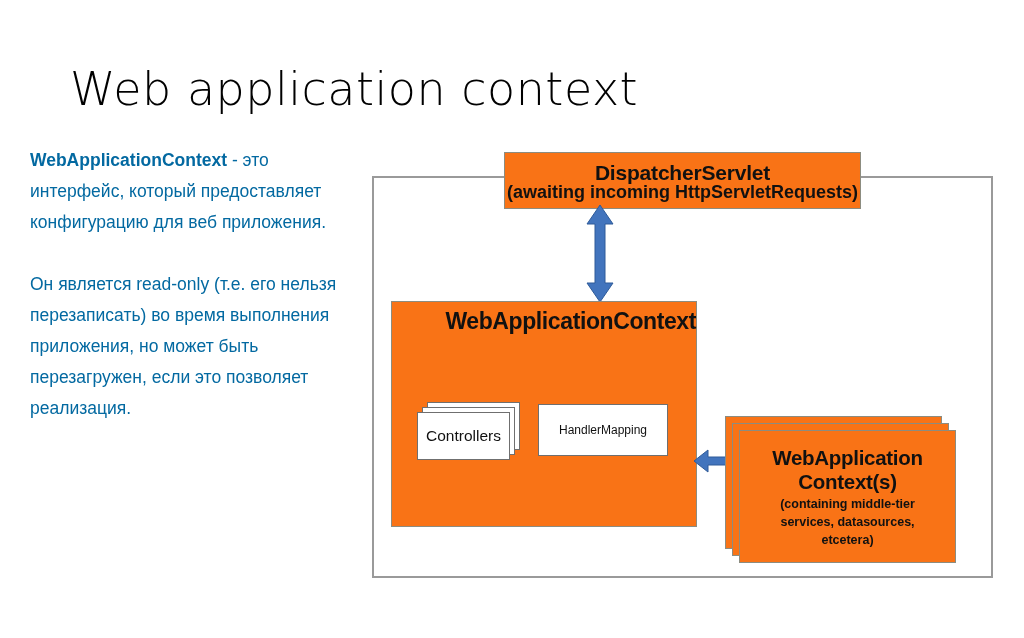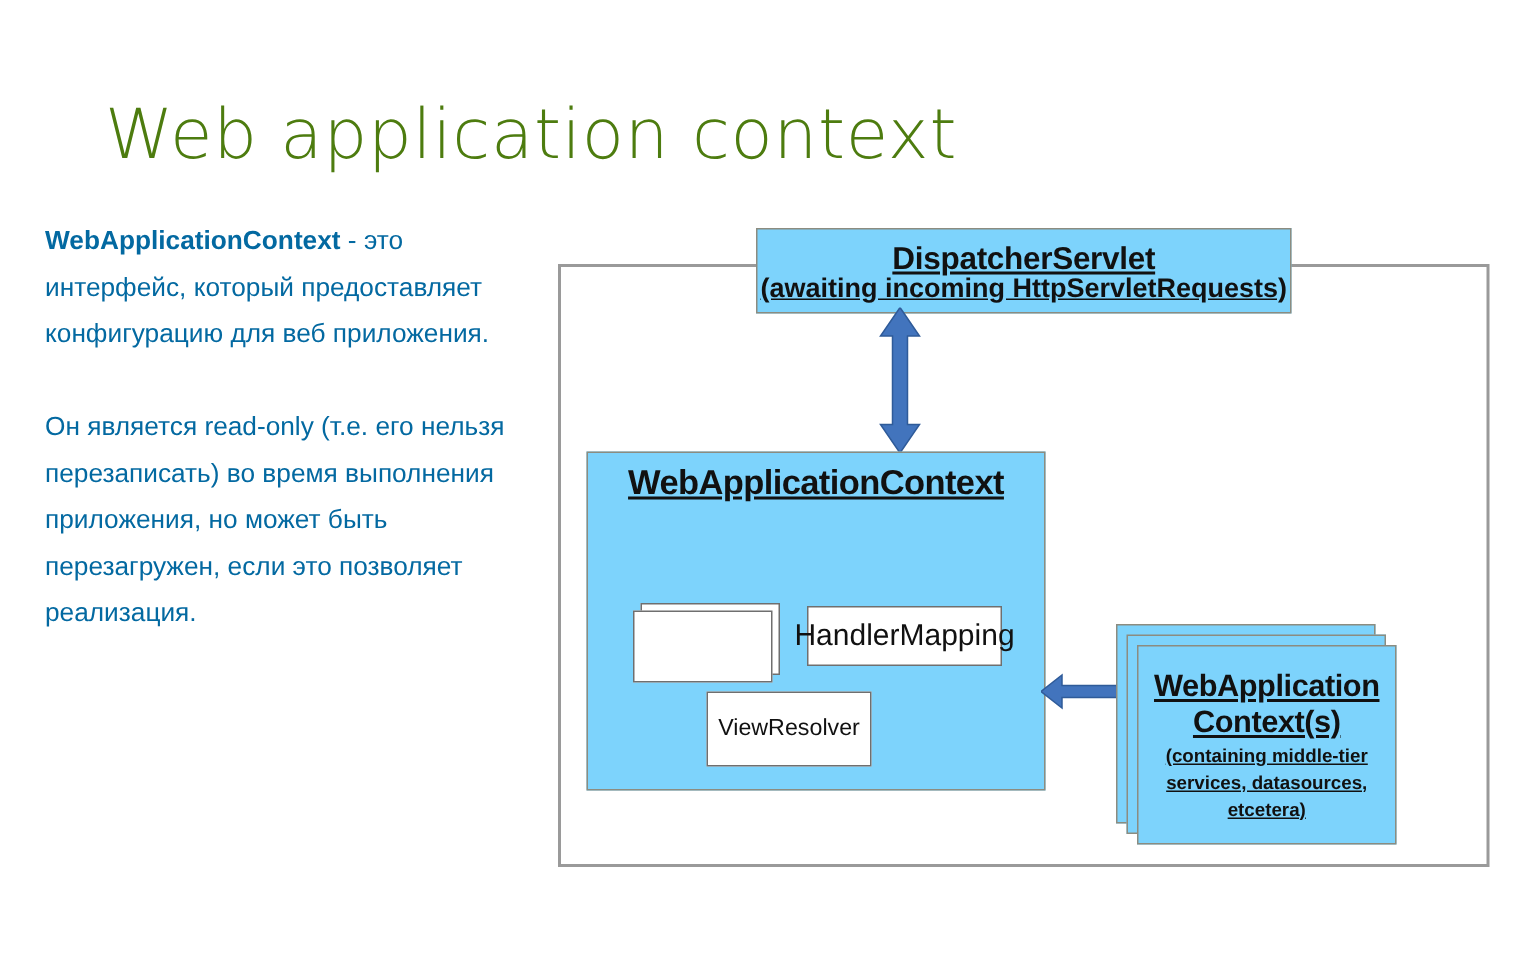--- a/index.html
+++ b/index.html
@@ -18,21 +18,21 @@
   }
 
   
   #slide-title {
     position: absolute;
     left: 70px;
     top: 62px;
     font-size: 46px;
     font-weight: 300;
     letter-spacing: 0.5px;
-    color: #4d7c0f;
+    color: #000000;
     white-space: nowrap;
     font-family: "DejaVu Sans", "Liberation Sans", sans-serif;
     -webkit-font-smoothing: antialiased;
   }
 
   
   #text-column {
     position: absolute;
     left: 30px;
     top: 145px;
@@ -64,26 +64,25 @@
     width: 621px;
     height: 402px;
     border: 2px solid #9a9a9a;
     box-sizing: border-box;
     background: transparent;
   }
 
   
   .node-green {
     position: absolute;
-    background: #7dd3fc;
+    background: #f97316;
     border: 1.6px solid #8c8c80;
     box-sizing: border-box;
-    text-align: center;
+    text-align: right;
     color: #111111;
-    text-decoration: underline;
   }
   .node-white {
     position: absolute;
     background: #ffffff;
     border: 1.4px solid #6f6f6f;
     box-sizing: border-box;
     text-align: center;
     color: #111111;
     display: flex;
     align-items: center;
@@ -133,22 +132,22 @@
     font-weight: bold;
     line-height: 15px;
     margin-top: 1px;
   }
 
   
   #handler-mapping {
     left: 538px;
     top: 404px;
     width: 130px;
-    height: 40px;
-    font-size: 20px;
+    height: 52px;
+    font-size: 12px;
     font-weight: normal;
   }
   #view-resolver {
     left: 471px;
     top: 461px;
     width: 110px;
     height: 50px;
     font-size: 15.5px;
     z-index: 4;
   }
@@ -158,23 +157,23 @@
     top: 412px;
     width: 93px;
     height: 48px;
   }
   #controllers-back  { transform: translate(10px, -10px); z-index: 1; }
   #controllers-mid   { transform: translate(5px, -5px);  z-index: 2; }
   #controllers-front { z-index: 3; font-size: 15.5px; }
 
   
   .wacs-layer {
-    left: 758px;
+    left: 739px;
     top: 430px;
-    width: 173px;
+    width: 217px;
     height: 133px;
   }
   #wacs-back  { transform: translate(-14px, -14px); z-index: 1; }
   #wacs-mid   { transform: translate(-7px, -7px);   z-index: 2; }
   #wacs-front {
     z-index: 3;
     display: flex;
     flex-direction: column;
     align-items: center;
     justify-content: center;
@@ -219,28 +218,28 @@
   <svg id="arrow-vertical" class="arrow-svg" width="32" height="97" viewBox="0 0 32 97">
     <polygon points="16,0 29,19 21,19 21,78 29,78 16,97 3,78 11,78 11,19 3,19" fill="#4274bd" stroke="#2f5b99" stroke-width="1"></polygon>
   </svg>
 
   <div id="web-application-context" class="node-green">
     <div class="node-title">WebApplicationContext</div>
   </div>
 
   <div id="controllers-back" class="node-white controllers-layer"></div>
   <div id="controllers-mid" class="node-white controllers-layer"></div>
+  <div id="controllers-front" class="node-white controllers-layer">
+    <span>Controllers</span>
+  </div>
 
   <div id="handler-mapping" class="node-white">
     <span>HandlerMapping</span>
   </div>
 
-  <div id="view-resolver" class="node-white">
-    <span>ViewResolver</span>
-  </div>
 
   <svg id="arrow-horizontal" class="arrow-svg" width="66" height="28" viewBox="0 0 66 28">
     <polygon points="0,14 14,3 14,10 52,10 52,3 66,14 52,25 52,18 14,18 14,25" fill="#4274bd" stroke="#2f5b99" stroke-width="1"></polygon>
   </svg>
 
   <div id="wacs-back" class="node-green wacs-layer"></div>
   <div id="wacs-mid" class="node-green wacs-layer"></div>
   <div id="wacs-front" class="node-green wacs-layer">
     <div class="node-title">WebApplication</div>
     <div class="node-title">Context(s)</div>

